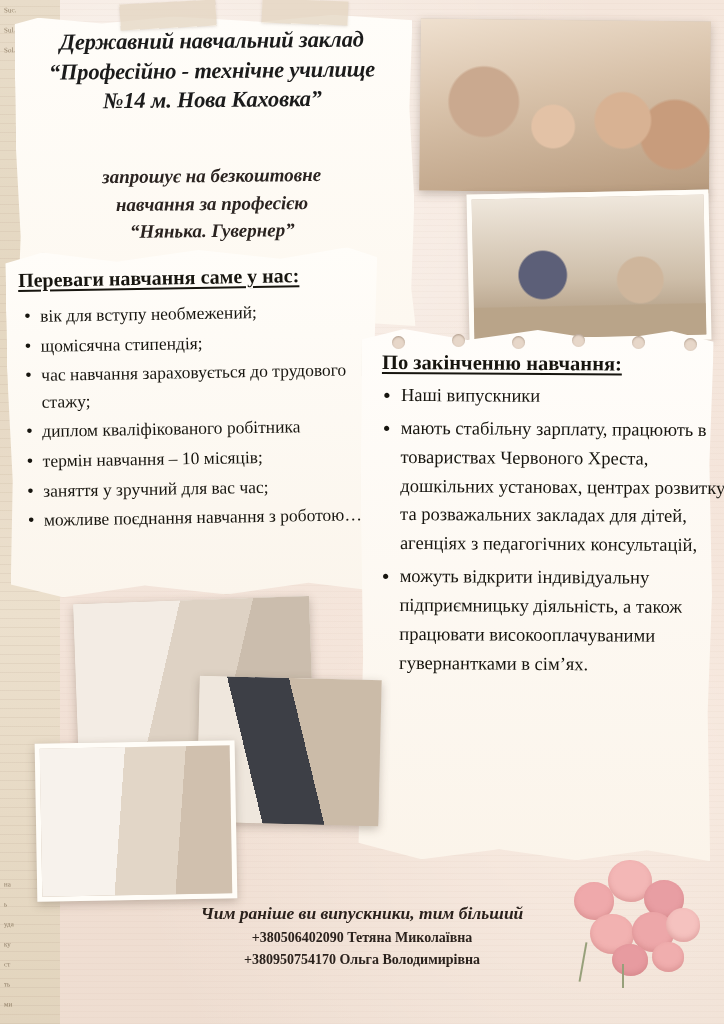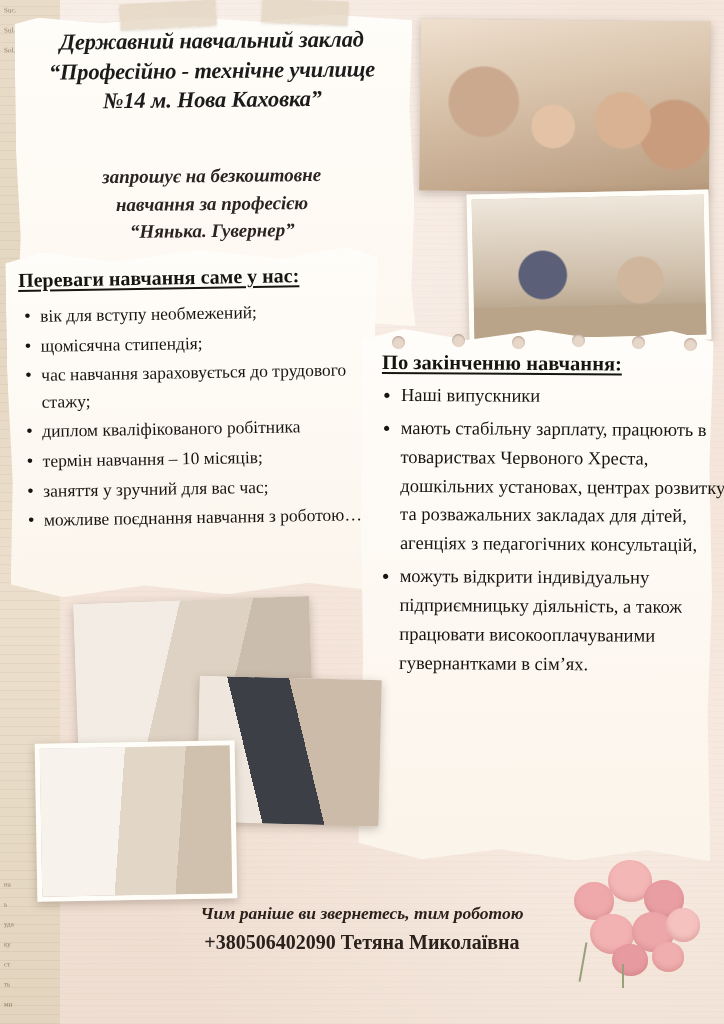--- a/index.html
+++ b/index.html
@@ -224,21 +224,21 @@
     color: #2a211c;
   }
   .contact .line1 {
     font-style: italic;
     font-weight: bold;
     font-size: 17.5px;
     line-height: 1.5;
   }
   .contact .phone {
     font-weight: bold;
-    font-size: 20px;
+    font-size: 14px;
     line-height: 1.42;
     margin-top: 2px;
   }
 
   
   .photo {
     position: absolute;
     background: #d8cbbd;
     box-shadow: 0 3px 10px rgba(80,62,50,0.3);
     overflow: hidden;
@@ -408,17 +408,18 @@
     <div class="bloom" style="left:34px;  top:68px; width:44px; height:40px; background:#f2b2b1;"></div>
     <div class="bloom" style="left:76px;  top:66px; width:42px; height:40px; background:#eda7a9;"></div>
     <div class="bloom" style="left:110px; top:62px; width:34px; height:34px; background:#f5c2bf;"></div>
     <div class="bloom" style="left:56px;  top:98px; width:36px; height:32px; background:#e79ba0;"></div>
     <div class="bloom" style="left:96px;  top:96px; width:32px; height:30px; background:#f0aeae;"></div>
     <div class="stem" style="left:26px; top:96px; width:2px; height:40px; background:#97a07a; transform:rotate(10deg);"></div>
     <div class="stem" style="left:66px; top:118px; width:2px; height:24px; background:#97a07a;"></div>
   </div>
 
   <div class="contact">
-    <div class="line1">Чим раніше ви звернетесь, тим роботою</div>
+    <div class="line1">Чим раніше ви випускники, тим більший</div>
     <div class="phone">+380506402090 Тетяна Миколаївна</div>
+    <div class="phone">+380950754170 Ольга Володимирівна</div>
   </div>
 
 </div>
 
 </body></html>

